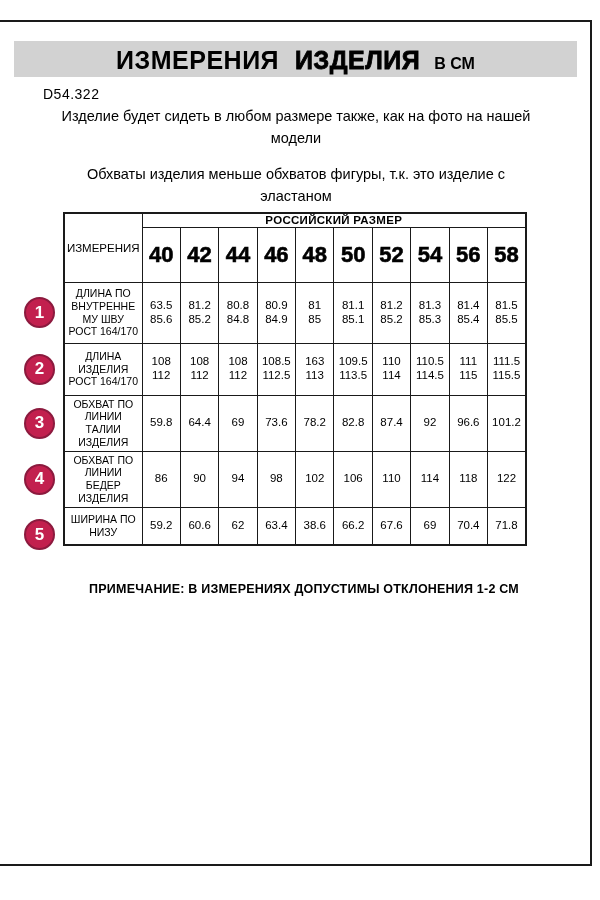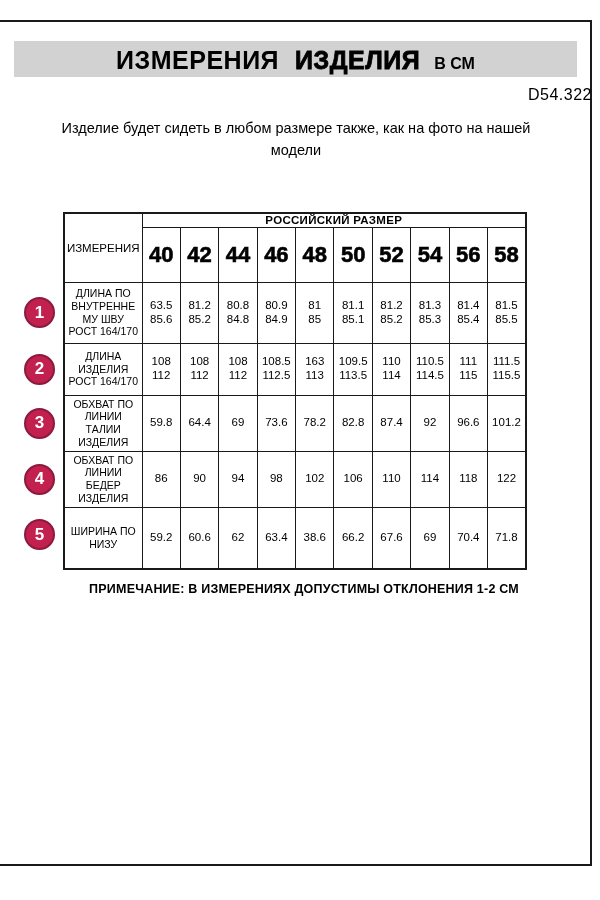--- a/index.html
+++ b/index.html
@@ -17,26 +17,26 @@
     position:absolute; left:14px; top:41px; width:563px; height:36px;
     background:var(--band,#d2d2d2);
     display:flex; align-items:baseline; justify-content:center;
     padding-top:5px;
   }
   .title-band .t1 { font-size:25px; font-weight:bold; letter-spacing:0.5px; }
   .title-band .t2 { font-size:25px; font-weight:bold; letter-spacing:0.5px;
                     -webkit-text-stroke:0.8px #000; margin-left:16px; }
   .title-band .t3 { font-size:16px; font-weight:bold; margin-left:14px; }
 
-  .article { position:absolute; left:0; top:86px; width:592px; text-align:right;
-             font-size:16px; letter-spacing:0.5px; }
+  .article { position:absolute; left:0; top:86px; width:592px; text-align:left;
+             font-size:14px; letter-spacing:0.5px;padding-left:43px; }
 
   .note { position:absolute; left:0; width:592px; text-align:center;
           font-size:14.5px; line-height:1.55; white-space:pre-line; }
-  .note.n1 { top:117px; }
+  .note.n1 { top:105px; }
   .note.n2 { top:163px; }
 
   table.meas {
     position:absolute; left:63px; top:212px; width:464px;
     border-collapse:collapse; table-layout:fixed;
     border:2px solid var(--line,#1a1a1a);
   }
   table.meas th, table.meas td {
     border:1px solid var(--line,#1a1a1a); text-align:center; vertical-align:middle;
     padding:0 1px;
@@ -68,20 +68,22 @@
   <div class="title-band">
     <span class="t1">ИЗМЕРЕНИЯ</span>
     <span class="t2">ИЗДЕЛИЯ</span>
     <span class="t3">В СМ</span>
   </div>
 
   <div class="article">D54.322</div>
 
   <p class="note n1">Изделие будет сидеть в любом размере также, как на фото на нашей
 модели</p>
+  <p class="note n2">Обхваты изделия меньше обхватов фигуры, т.к. это изделие с
+эластаном</p>
 
   <table class="meas">
     <colgroup>
       <col style="width:78px">
     </colgroup>
     <thead>
       <tr>
         <th class="corner" rowspan="2">ИЗМЕРЕНИЯ</th>
         <th class="group" colspan="10">РОССИЙСКИЙ РАЗМЕР</th>
       </tr>
@@ -175,21 +177,21 @@
           <td class="value-cell">90</td>
           <td class="value-cell">94</td>
           <td class="value-cell">98</td>
           <td class="value-cell">102</td>
           <td class="value-cell">106</td>
           <td class="value-cell">110</td>
           <td class="value-cell">114</td>
           <td class="value-cell">118</td>
           <td class="value-cell">122</td>
         </tr>
-        <tr style="height: 62px; border-radius: 11px;">
+        <tr style="height: 38px; border-radius: 11px;">
           <td class="label-cell">ШИРИНА ПО
 НИЗУ</td>
           <td class="value-cell">59.2</td>
           <td class="value-cell">60.6</td>
           <td class="value-cell">62</td>
           <td class="value-cell">63.4</td>
           <td class="value-cell">38.6</td>
           <td class="value-cell">66.2</td>
           <td class="value-cell">67.6</td>
           <td class="value-cell">69</td>

